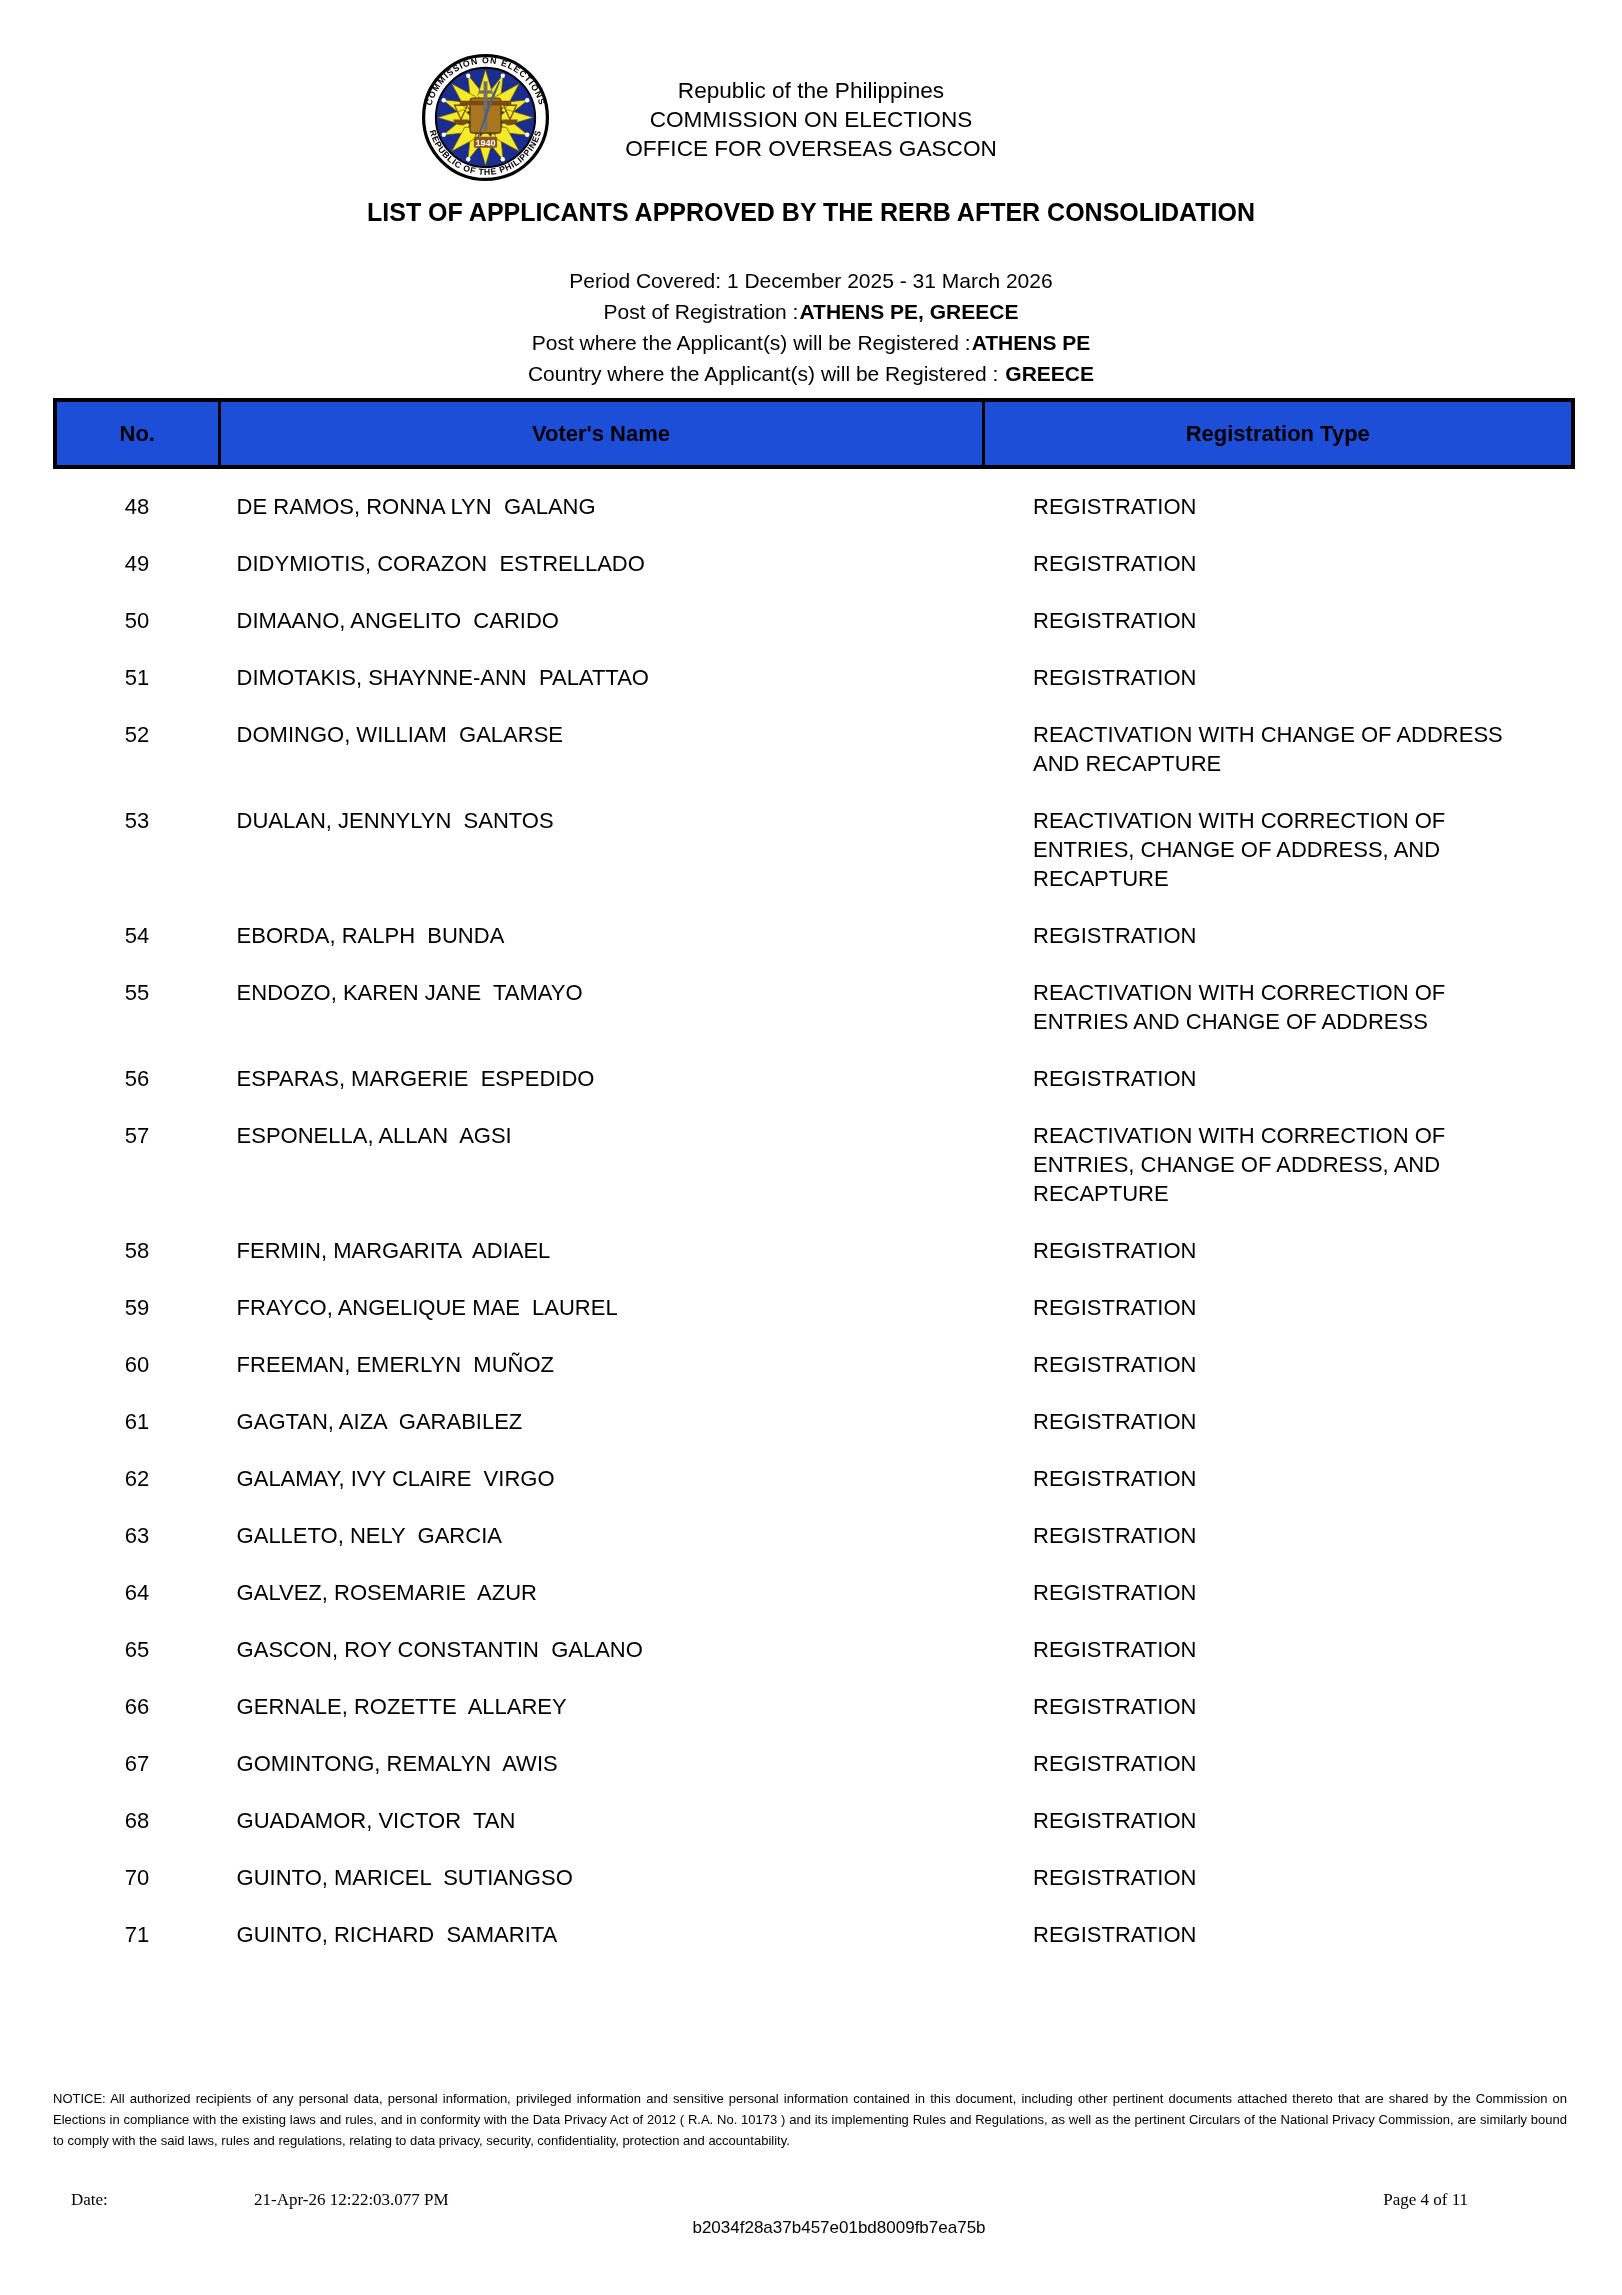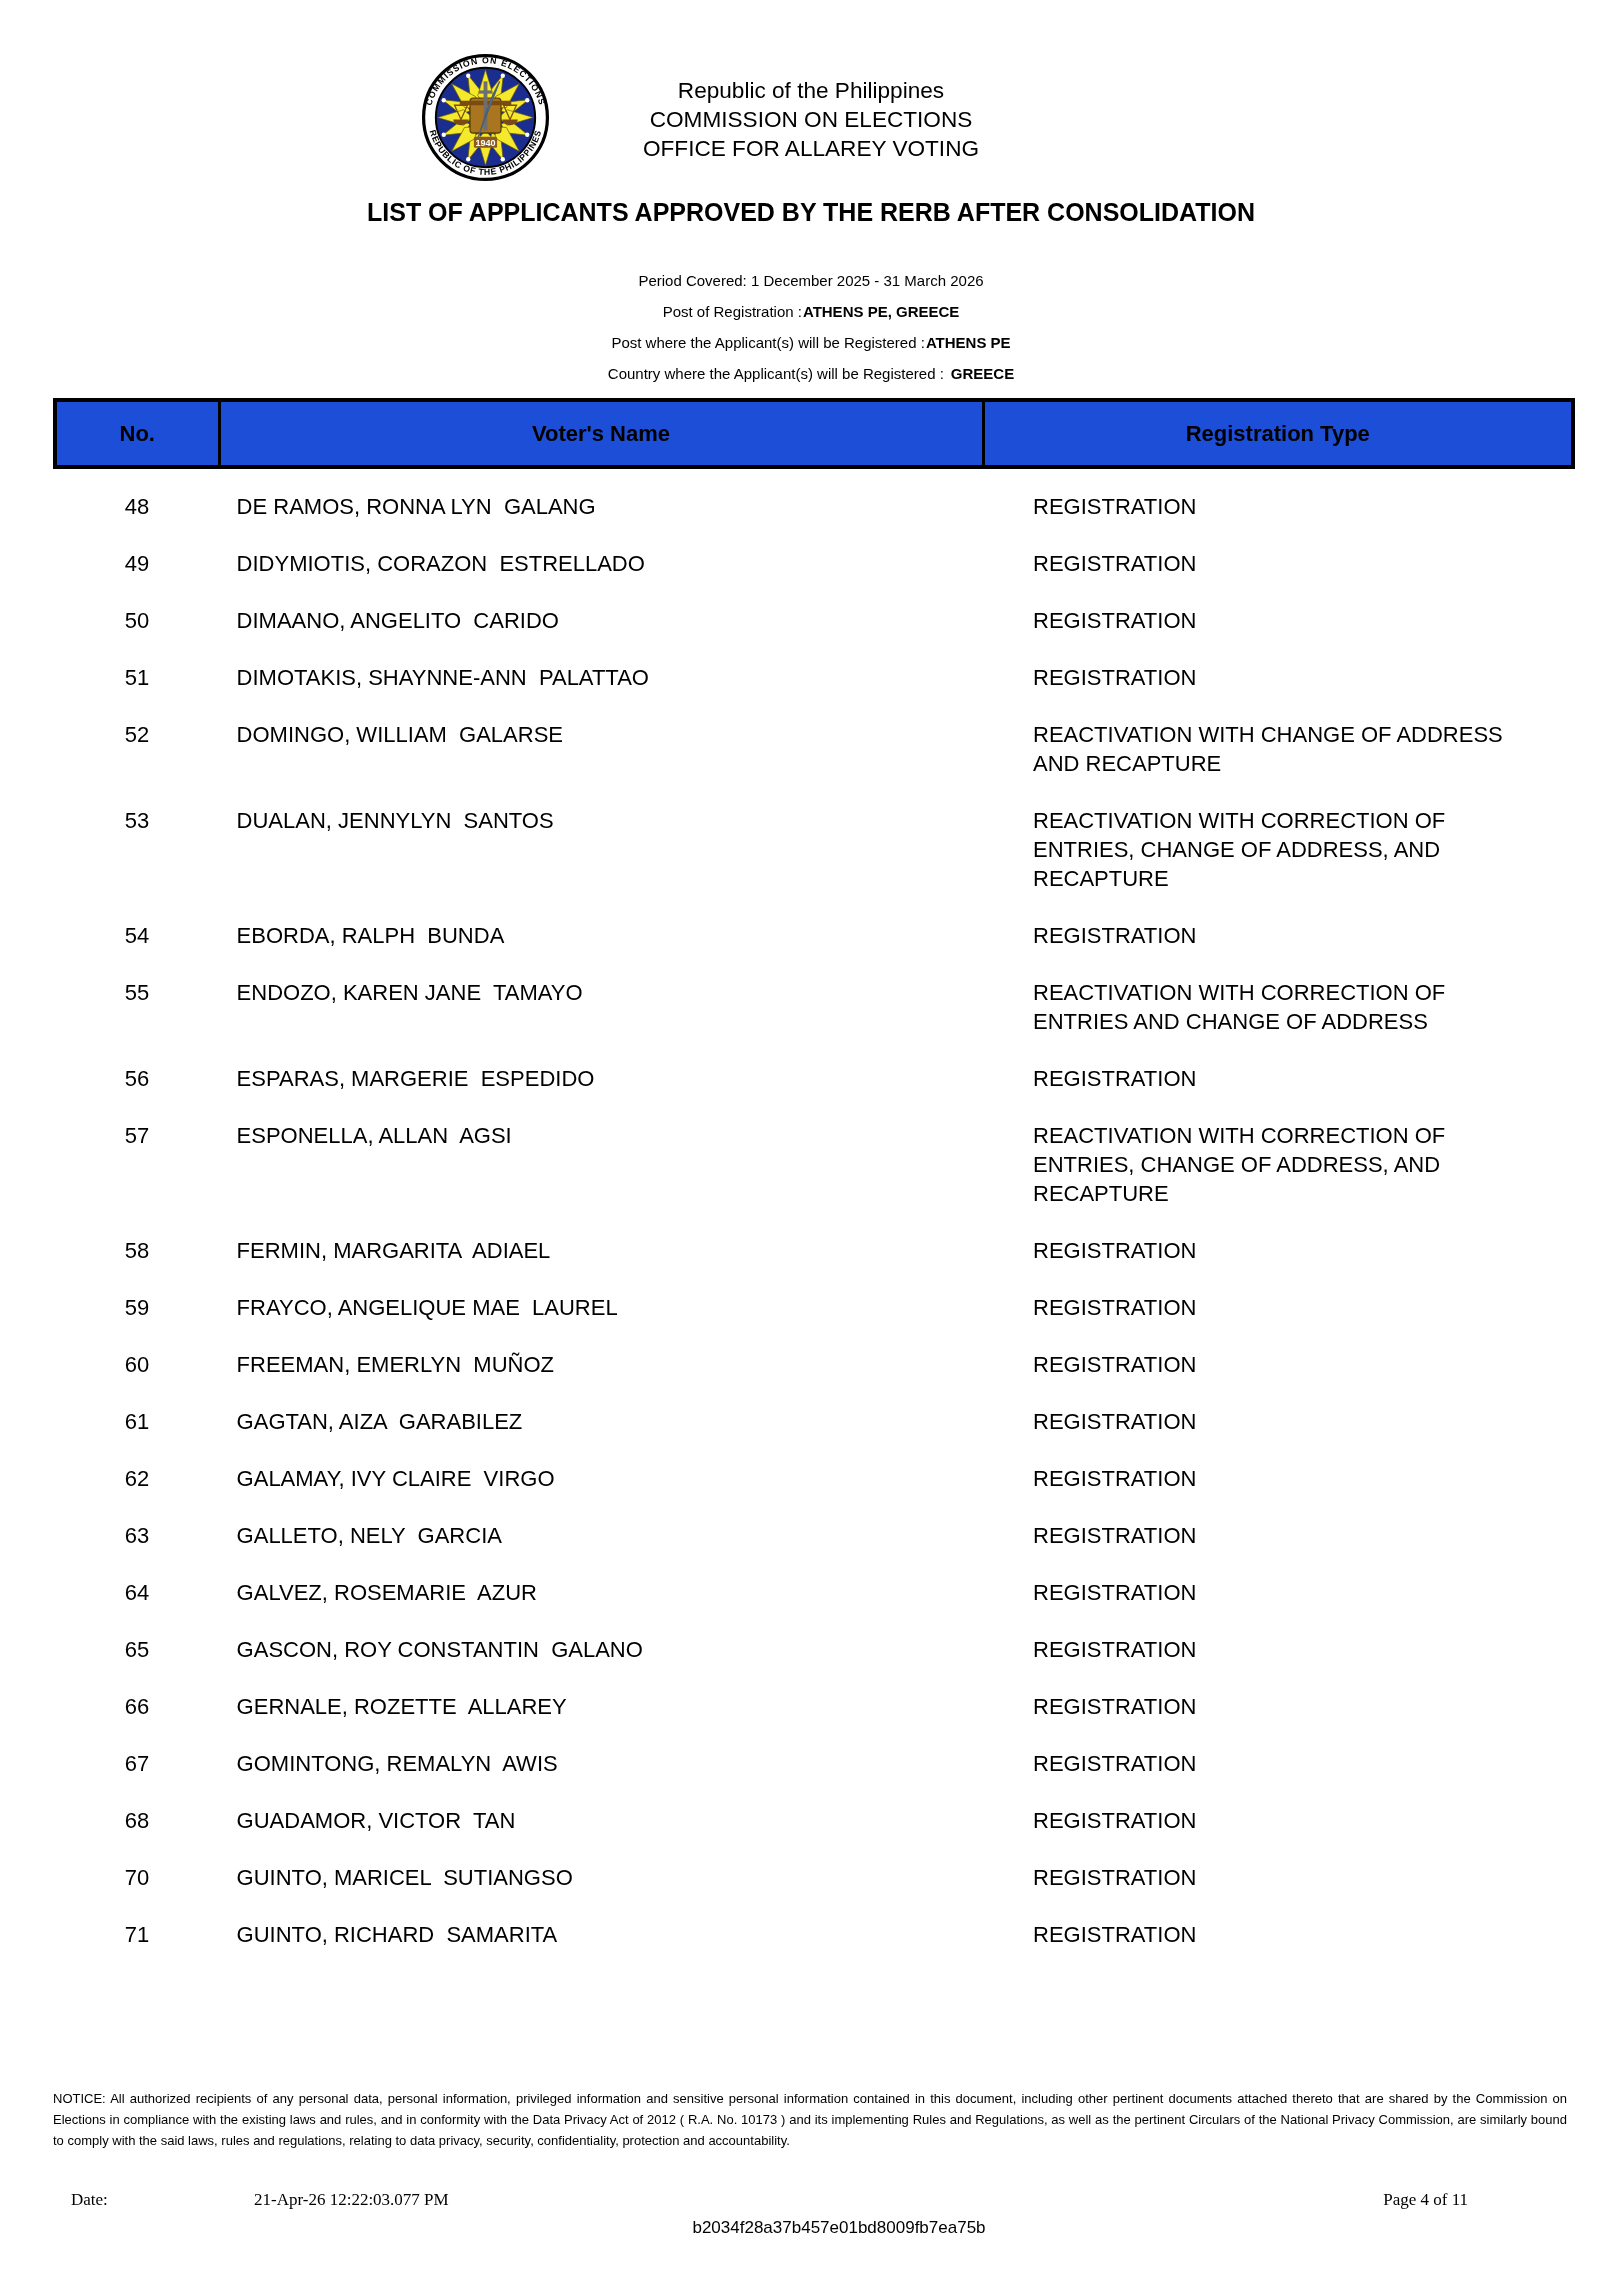--- a/index.html
+++ b/index.html
@@ -14,21 +14,21 @@
   }
   
   .seal { position:absolute; left:421px; top:53px; width:129px; height:129px; }
   .org-block { position:absolute; left:0; top:76px; width:100%; text-align:center; }
   .org-block div { font-size:22.6px; line-height:29px; }
   .doc-title {
     position:absolute; left:0; top:198px; width:100%;
     text-align:center; font-size:25px; font-weight:bold; letter-spacing:0px;
   }
   .subheader { position:absolute; left:0; top:265px; width:100%; text-align:center; }
-  .subheader div { font-size:15px; line-height:31px; }
+  .subheader div { font-size:21px; line-height:31px; }
   .subheader .value { font-weight:bold; margin-left:1px; }
   .subheader .value-wide { font-weight:bold; margin-left:7px; }
   
   .list-table {
     position:absolute; left:53px; top:398px;
     width:1519px; border-collapse:collapse; table-layout:fixed;
   }
   .list-table col.c-no   { width:164px; }
   .list-table col.c-name { width:764px; }
   .list-table col.c-type { width:590px; }
@@ -122,21 +122,21 @@
       <textPath href="#arcTop" startOffset="50%" text-anchor="middle">COMMISSION ON ELECTIONS</textPath>
     </text>
     <text font-size="13.5" font-weight="bold" letter-spacing="1" fill="#000" font-family="Liberation Sans, sans-serif">
       <textPath href="#arcBottom" startOffset="50%" text-anchor="middle">REPUBLIC OF THE PHILIPPINES</textPath>
     </text>
   </svg>
 
   <div class="org-block">
     <div>Republic of the Philippines</div>
     <div>COMMISSION ON ELECTIONS</div>
-    <div>OFFICE FOR ALLAREY VOTING</div>
+    <div>OFFICE FOR OVERSEAS GASCON</div>
   </div>
 
   <div class="doc-title">LIST OF APPLICANTS APPROVED BY THE RERB AFTER CONSOLIDATION</div>
 
   <div class="subheader">
     <div>Period Covered: 1 December 2025 - 31 March 2026</div>
     <div><span>Post of Registration :</span><span class="value">ATHENS PE, GREECE</span></div>
     <div><span>Post where the Applicant(s) will be Registered :</span><span class="value">ATHENS PE</span></div>
     <div><span>Country where the Applicant(s) will be Registered :</span><span class="value-wide">GREECE</span></div>
   </div>

